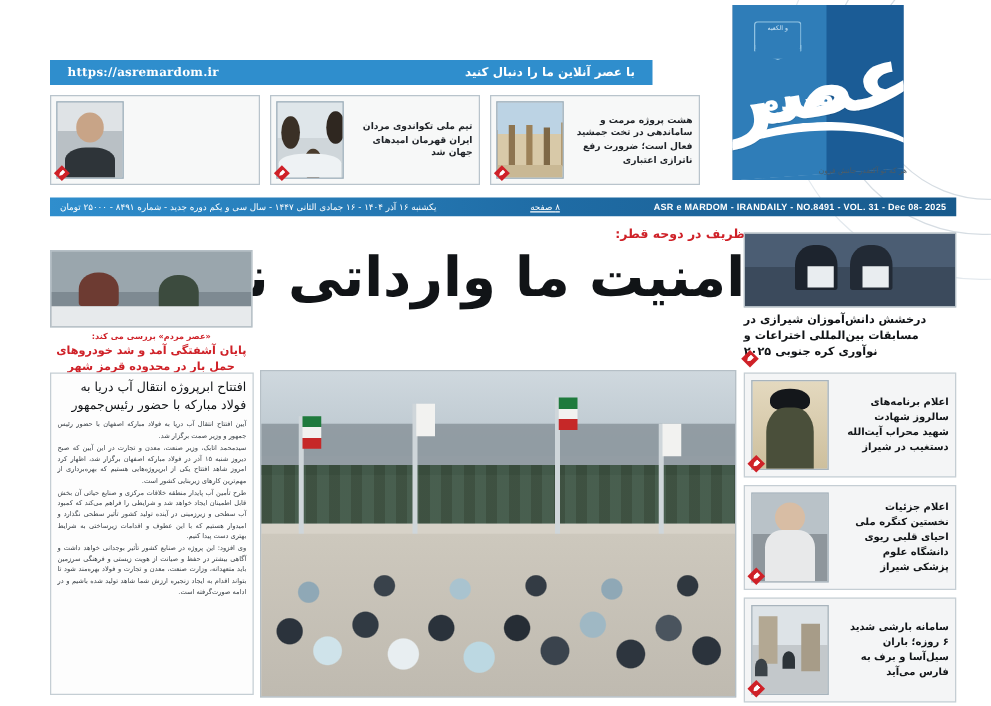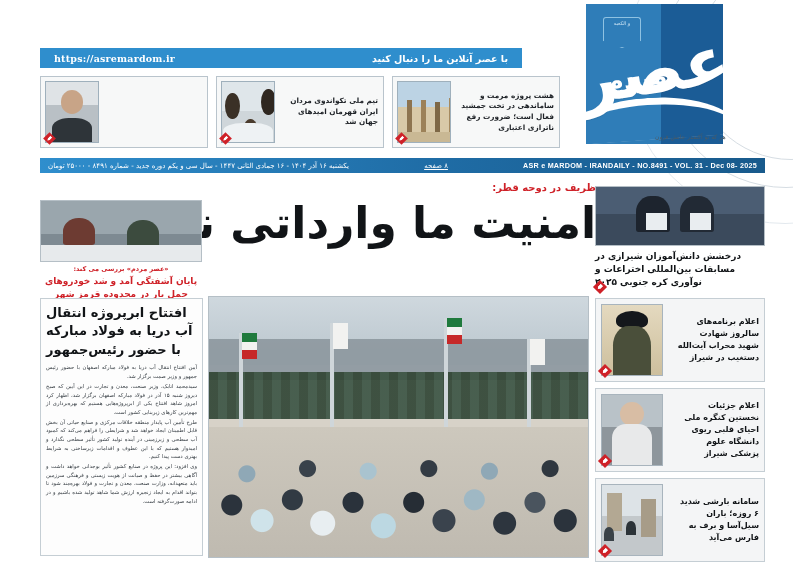--- a/index.html
+++ b/index.html
@@ -279,23 +279,23 @@
   .article-col {
     position: absolute;
     left: 40px; top: 298px;
     width: 163px; height: 258px;
     border: 1px solid #c5ced4;
     background: #fdfdfd;
     padding: 5px 5px 3px 5px;
     overflow: hidden;
   }
   .article-col .a-head {
-    font-size: 13px; line-height: 1.42;
-    font-weight: bold; color: #111417;
-    text-align: left; margin-bottom: 4px;
+    font-size: 10px; line-height: 1.42;
+    font-weight: normal; color: #111417;
+    text-align: right; margin-bottom: 4px;
   }
   .article-col .a-body p {
     font-size: 5.3px; line-height: 1.62;
     color: #3a4147; text-align: justify;
     margin-bottom: 1.5px;
   }
 
   
   .main-photo {
     position: absolute;

